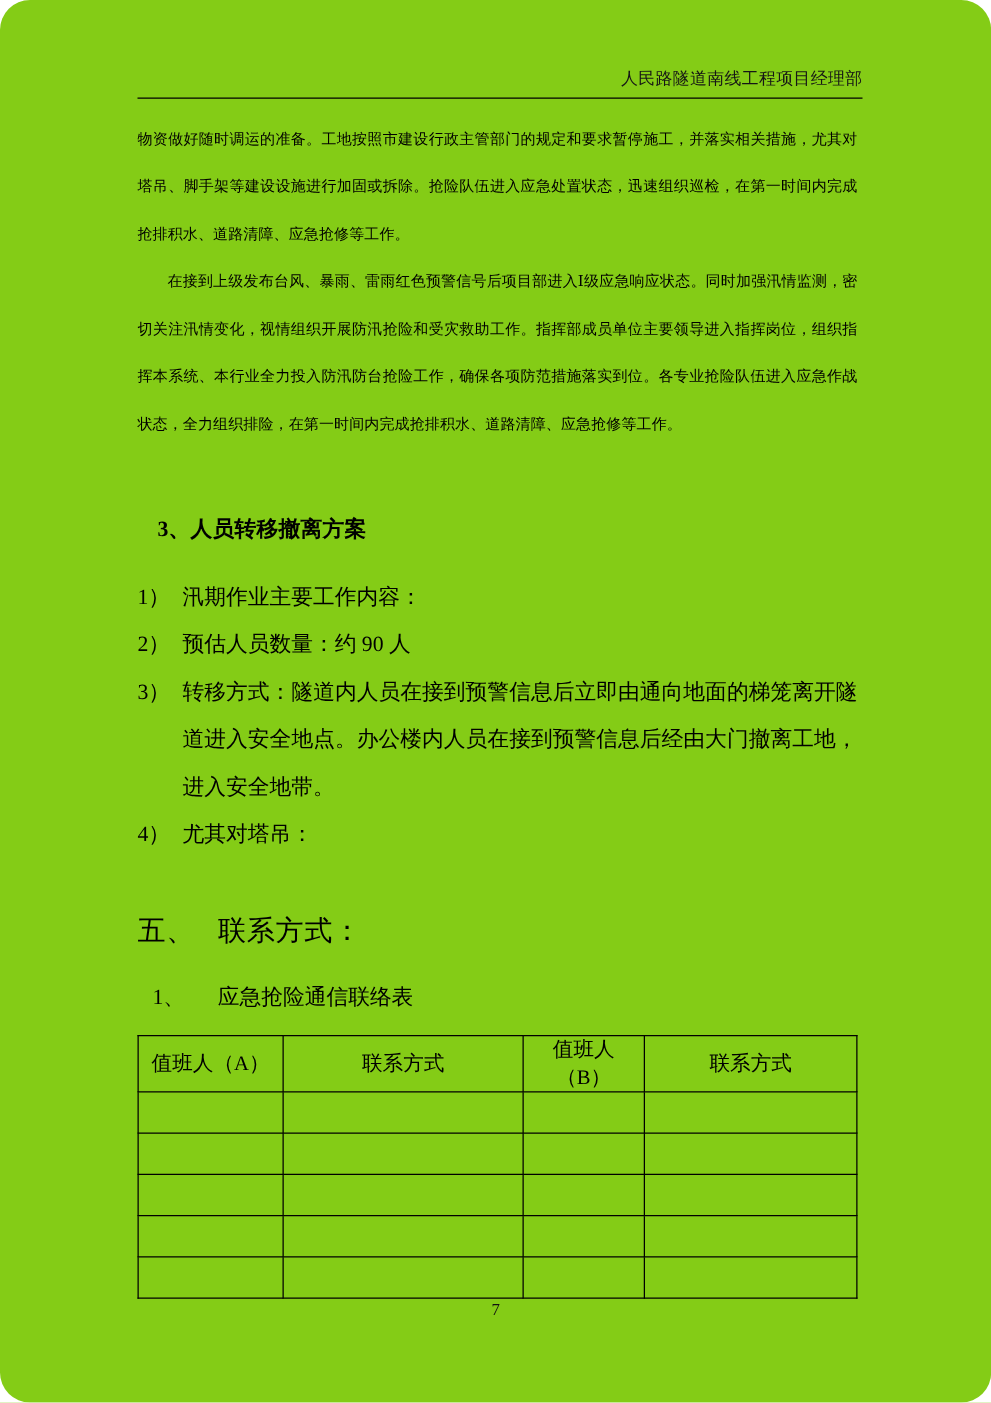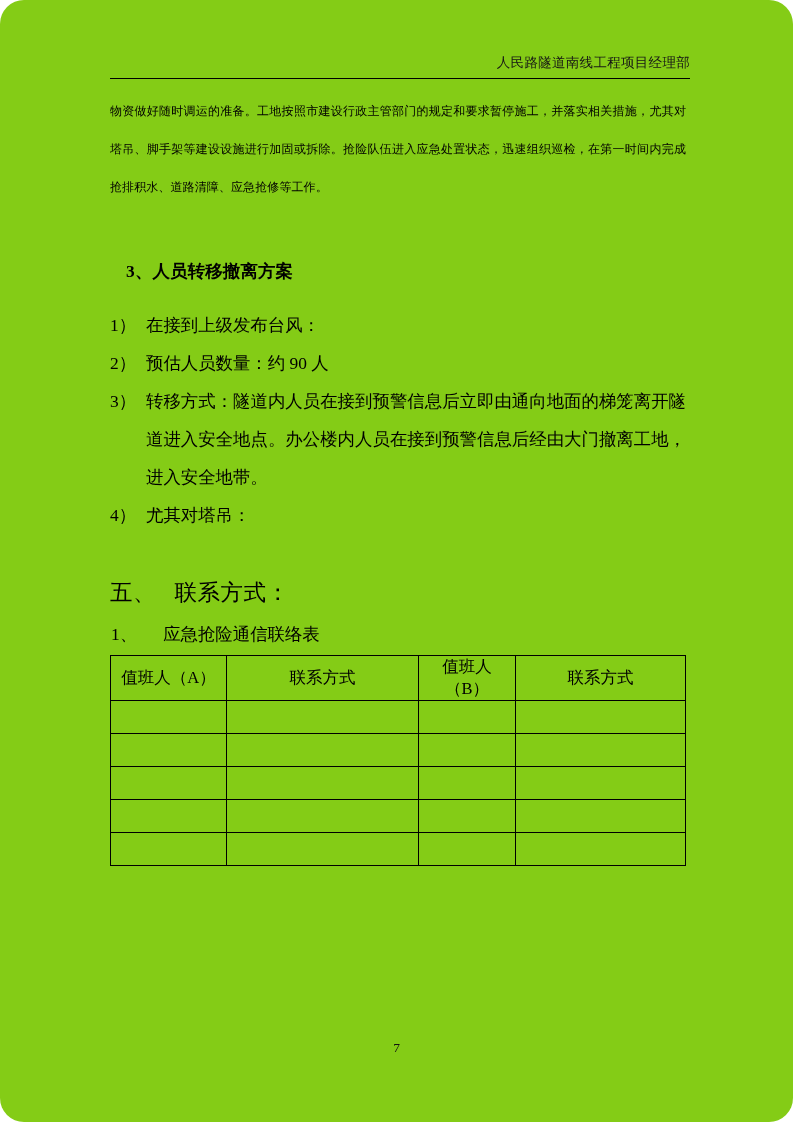--- a/index.html
+++ b/index.html
@@ -103,21 +103,21 @@
     left: 0;
     top: 0;
     width: 30px;
     font-size: 17.4px;
     line-height: 38px;
   }
   .spacer-md { height: 30px; }
   .spacer-lg { height: 38px; }
 
   .tablecaption {
-    margin: 1px;
+    margin: 12px;
     font-size: 17.4px;
     line-height: 38px;
     white-space: pre;
   }
 
   
   table.contact-table {
     border-collapse: collapse;
     width: 575px;
     table-layout: fixed;
@@ -156,29 +156,30 @@
 <div class="page">
 
   <div class="header">人民路隧道南线工程项目经理部</div>
   <div class="header-rule"></div>
 
   <div class="body-frame">
 
     <p class="para">物资做好随时调运的准备。工地按照市建设行政主管部门的规定和要求暂停施工，并落实相关措施，尤其对塔吊、脚手架等建设设施进行加固或拆除。抢险队伍进入应急处置状态，迅速组织巡检，在第一时间内完成抢排积水、道路清障、应急抢修等工作。</p>
 
 
+    <p class="para indent2">在接到上级发布台风、暴雨、雷雨红色预警信号后项目部进入Ⅰ级应急响应状态。同时加强汛情监测，密切关注汛情变化，视情组织开展防汛抢险和受灾救助工作。指挥部成员单位主要领导进入指挥岗位，组织指挥本系统、本行业全力投入防汛防台抢险工作，确保各项防范措施落实到位。各专业抢险队伍进入应急作战状态，全力组织排险，在第一时间内完成抢排积水、道路清障、应急抢修等工作。</p>
 
     <div class="spacer-md"></div>
 
     <h3 class="boldhead">3、人员转移撤离方案</h3>
 
     <ul class="numlist">
       <li>
         <span class="marker">1）</span>
-        <span>在接到上级发布台风：</span>
+        <span>汛期作业主要工作内容：</span>
       </li>
       <li>
         <span class="marker">2）</span>
         <span>预估人员数量：约 90 人</span>
       </li>
       <li>
         <span class="marker">3）</span>
         <span>转移方式：隧道内人员在接到预警信息后立即由通向地面的梯笼离开隧道进入安全地点。办公楼内人员在接到预警信息后经由大门撤离工地，进入安全地带。</span>
       </li>
       <li>

